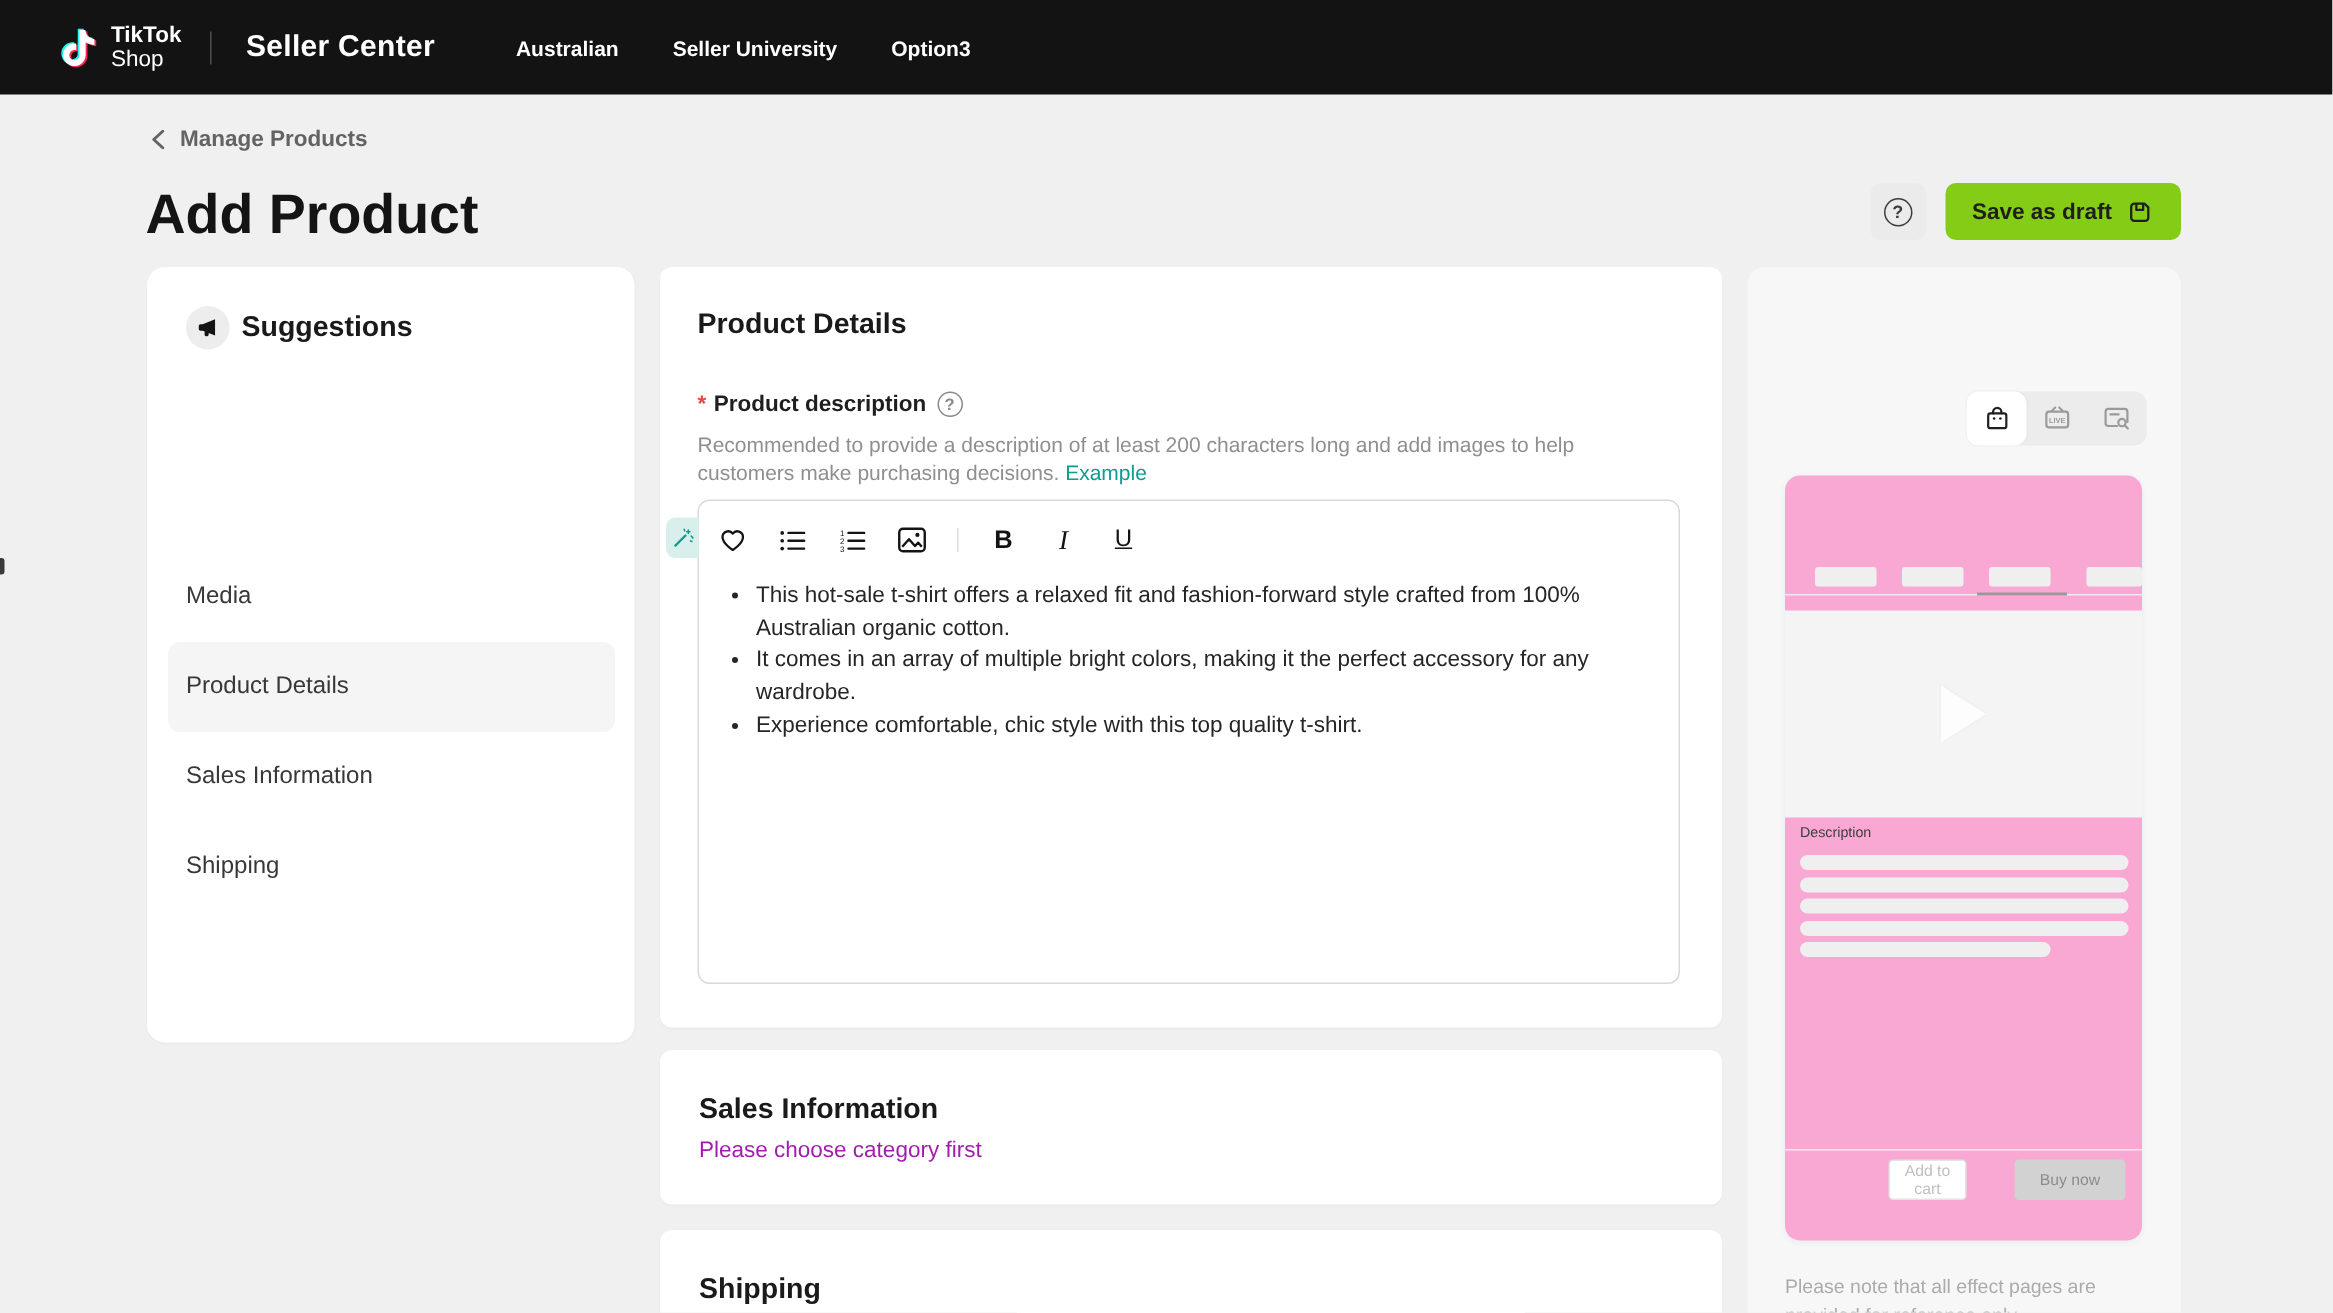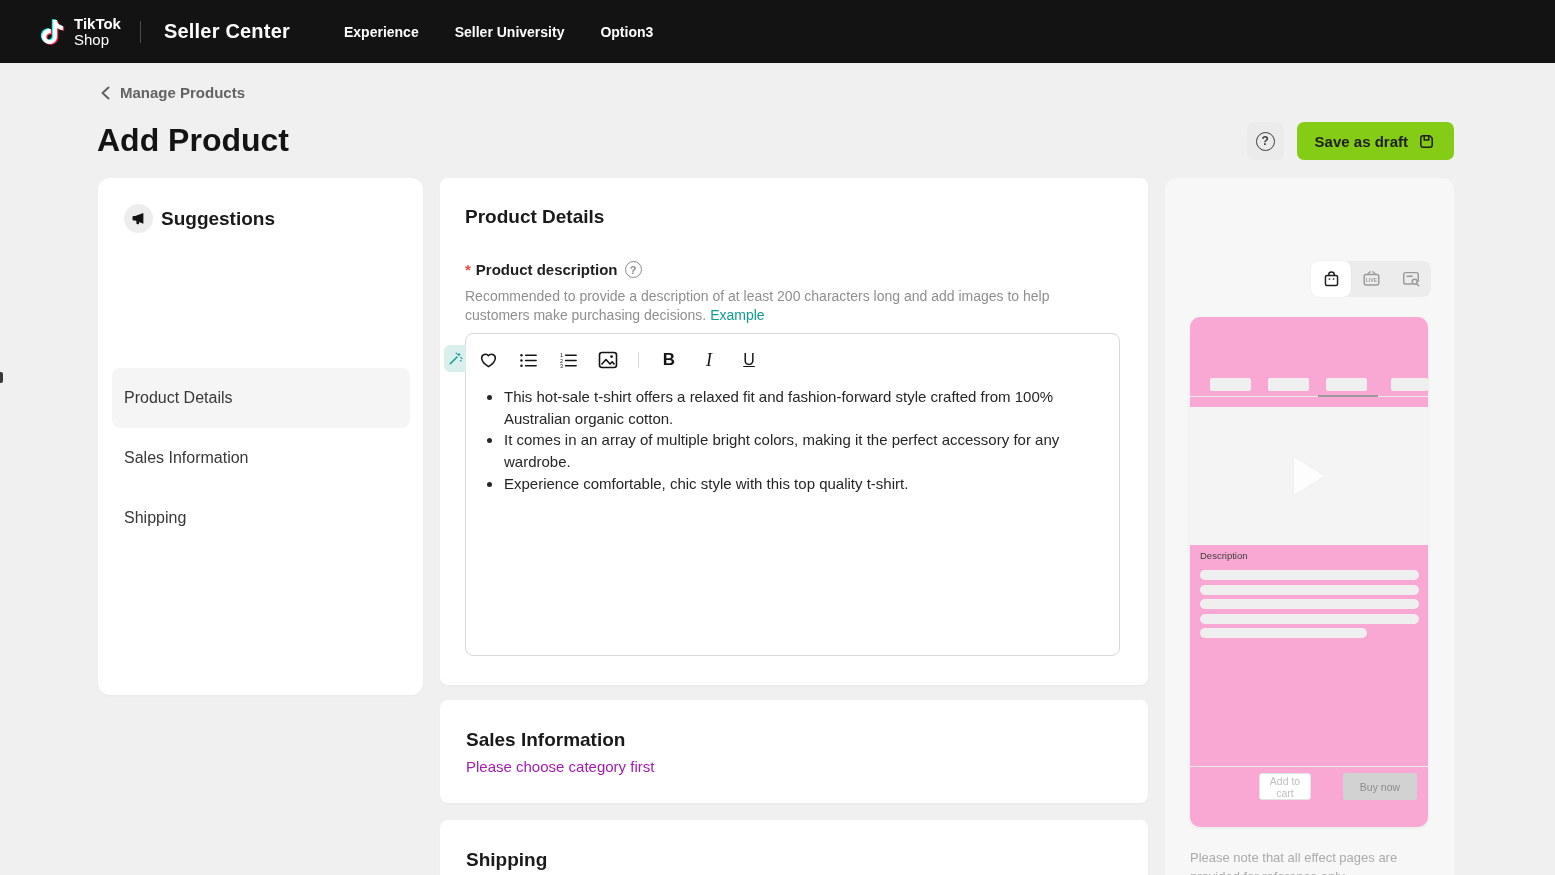--- a/index.html
+++ b/index.html
@@ -20,21 +20,21 @@
   .vdivider { width:1px; height:22px; background:#4d4d4d; margin:0 14px 0 10px; }
   .app-title { color:#fff; font-size:20px; font-weight:700; letter-spacing:.2px; }
   .nav-items { display:flex; gap:36px; margin-left:54px; }
   .nav-items span { color:#fff; font-size:14px; font-weight:700; cursor:pointer; }
 
   
   .breadcrumb {
     position:absolute; left:100px; top:84px; display:flex; align-items:center; gap:9px;
     color:#636363; font-size:15px; font-weight:700; cursor:pointer;
   }
-  .page-title { position:absolute; left:97px; top:122px; font-size:32px; font-weight:700; color:#141414; }
+  .page-title { position:absolute; left:97px; top:122px; font-size:37px; font-weight:700; color:#141414; }
   .header-actions { position:absolute; top:122px; right:101px; display:flex; gap:13px; align-items:center; }
   .icon-btn {
     width:37px; height:38px; border:none; border-radius:7px; background:#ebebeb;
     display:flex; align-items:center; justify-content:center; cursor:pointer;
   }
   .qmark {
     width:19px; height:19px; border:1.6px solid #3c3c3c; border-radius:50%;
     display:inline-flex; align-items:center; justify-content:center;
     font-size:12px; font-weight:700; color:#3c3c3c;
   }
@@ -143,21 +143,21 @@
       </g>
     </svg>
     <div class="brand-text">
       <span>TikTok</span>
       <span class="shop">Shop</span>
     </div>
     <div class="vdivider"></div>
     <span class="app-title">Seller Center</span>
   </div>
   <nav class="nav-items">
-    <span>Experience</span>
+    <span>Australian</span>
     <span>Seller University</span>
     <span>Option3</span>
   </nav>
 </div>
 
 <div class="breadcrumb">
   <svg class="ic" width="11" height="14" viewBox="0 0 11 14">
     <polyline points="8.5,1.5 2.5,7 8.5,12.5" fill="none" stroke="#636363" stroke-width="2" stroke-linecap="round" stroke-linejoin="round"></polyline>
   </svg>
   <span>Manage Products</span>
@@ -181,20 +181,21 @@
   <div class="sg-head" style="position:absolute; left:26px; top:26px;">
     <span class="mega-badge">
       <svg class="ic" width="15" height="15" viewBox="0 0 20 20">
         <path d="M16.5 2.5 5.5 6.8H3.6A1.6 1.6 0 0 0 2 8.4v2.6a1.6 1.6 0 0 0 1.6 1.6h1.9l11 4.3z" fill="#141414"></path>
         <path d="M7.2 13v3.2a1.3 1.3 0 0 0 1.3 1.3h1a1.3 1.3 0 0 0 1.3-1.3V14" fill="#141414"></path>
       </svg>
     </span>
     <h2 class="card-h2">Suggestions</h2>
   </div>
   <nav class="sg-menu">
+    <div class="sg-item">Media</div>
     <div class="sg-item active">Product Details</div>
     <div class="sg-item">Sales Information</div>
     <div class="sg-item">Shipping</div>
   </nav>
 </aside>
 
 <section class="card details-card">
   <h2 class="card-h2" style="top:28px;">Product Details</h2>
   <div class="field-label" style="top:83px; position:absolute;">
     <span class="req">*</span>

